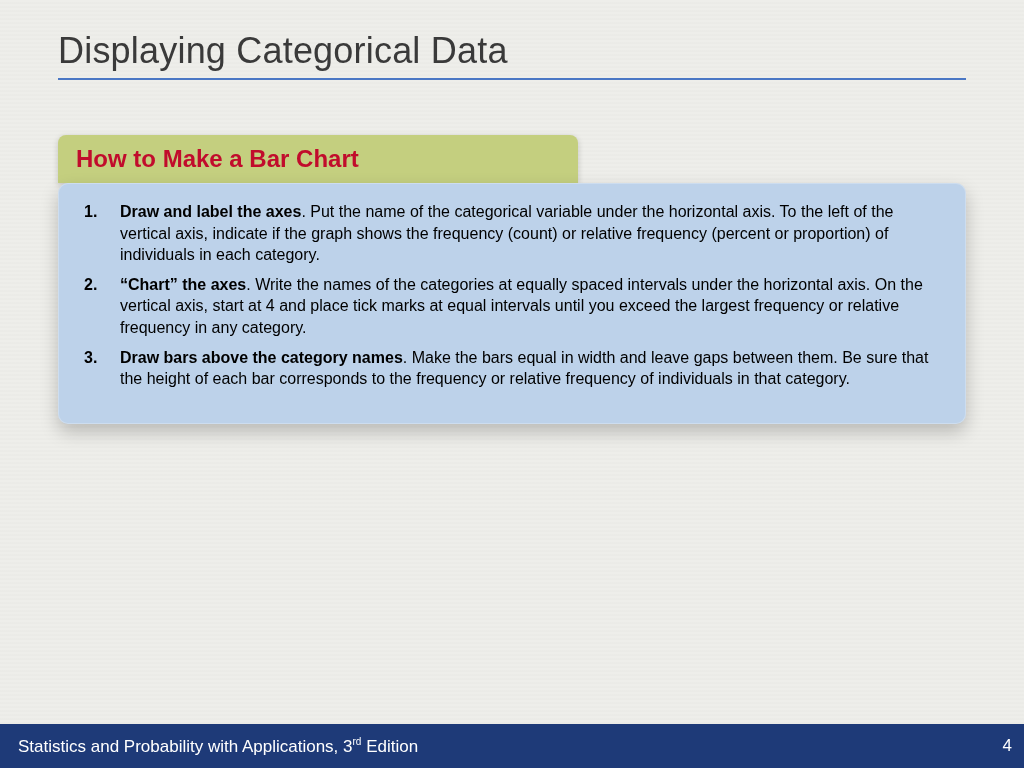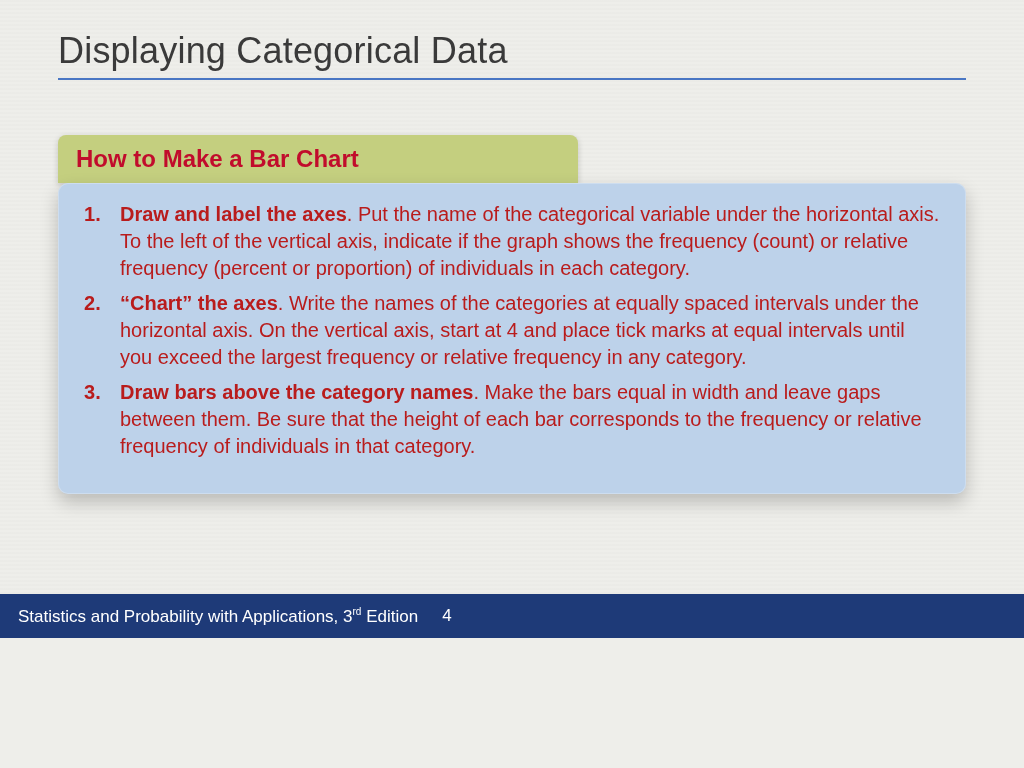--- a/index.html
+++ b/index.html
@@ -4,21 +4,21 @@
 <style>
   * { margin: 0; padding: 0; box-sizing: border-box; }
   html, body { width: 1024px; height: 768px; overflow: hidden; }
   body {
     font-family: Arial, Helvetica, sans-serif;
     background: #eeeeea;
     position: relative;
   }
   .slide {
     width: 1024px;
-    height: 638px;
+    height: 768px;
     position: relative;
     background:
       repeating-linear-gradient(0deg, rgba(0,0,0,0.012) 0 2px, transparent 2px 4px),
       #eeeeea;
   }
   .title-area {
     position: absolute;
     left: 58px;
     top: 30px;
     right: 58px;
@@ -63,23 +63,23 @@
     padding: 18px 26px 26px 26px;
   }
   .steps {
     list-style: none;
     counter-reset: step;
   }
   .step {
     counter-increment: step;
     position: relative;
     padding-left: 36px;
-    font-size: 20px;
+    font-size: 16px;
     line-height: 1.35;
-    color: #b91c1c;
+    color: #000000;
     margin-bottom: 8px;
   }
   .step:last-child { margin-bottom: 8px; }
   .step::before {
     content: counter(step) ".";
     position: absolute;
     left: 0;
     top: 0;
     font-weight: 700;
   }
@@ -87,24 +87,23 @@
   .footer {
     position: absolute;
     left: 0;
     bottom: 0;
     width: 100%;
     height: 44px;
     background: #1e3a78;
     color: #ffffff;
     display: flex;
     align-items: center;
-    justify-content: flex-start;
+    justify-content: space-between;
     padding: 0 12px 0 18px;
     font-size: 17px;
-    gap: 24px;
   }
   .footer sup { font-size: 10px; vertical-align: super; }
 </style>
 </head>
 <body>
 
 <div class="slide">
 
   <div class="title-area">
     <div class="title">Displaying Categorical Data</div>

